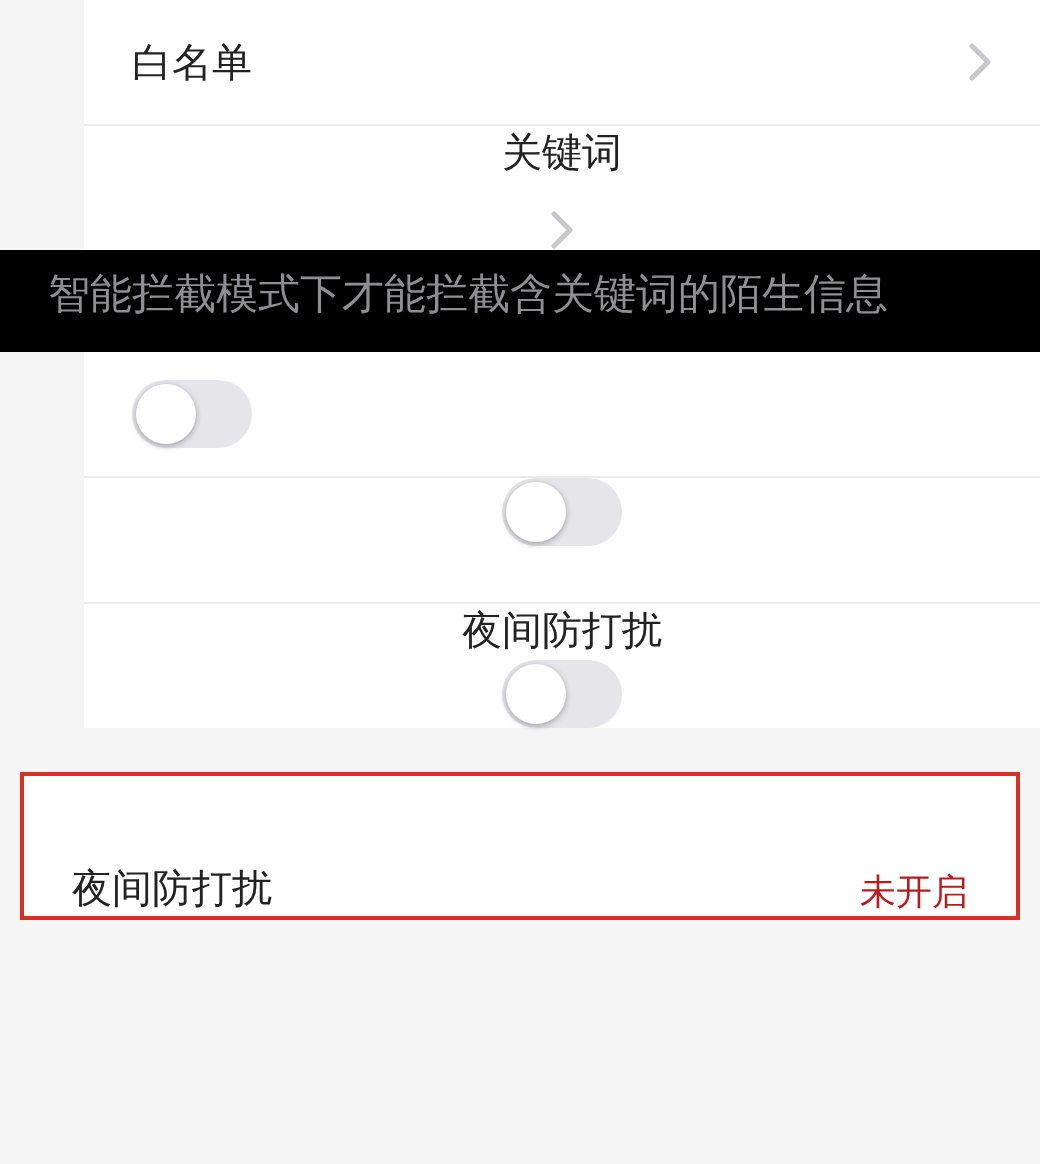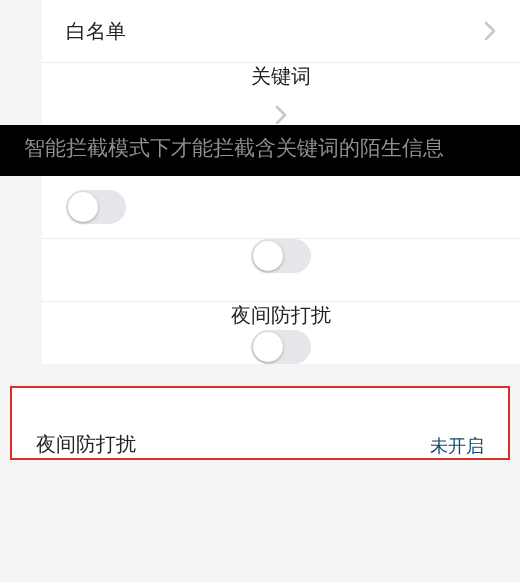--- a/index.html
+++ b/index.html
@@ -7,21 +7,21 @@
   .row{display:flex;align-items:center;justify-content:space-between;padding:0 24px;height:62px;}
   .row + .row{border-top:1px solid #ececec;flex-direction:column;}
   .label{font-size:20px;color:#222;}
   .chev{color:#c7c7cc;}
   .chev svg{display:block;}
   .hint{padding:8px 24px 14px;font-size:21px;color:#8e8e93;background:#000000;line-height:1.4;}
   .toggle{position:relative;width:60px;height:34px;border-radius:17px;background:#e5e5ea;flex:none;}
   .toggle .knob{position:absolute;top:2px;left:2px;width:30px;height:30px;border-radius:15px;background:#fff;box-shadow:0 1px 3px rgba(0,0,0,.3);}
   .toggle.on{background:#007aff;}
   .toggle.on .knob{left:auto;right:2px;}
-  .value-muted{font-size:18px;color:#0c4a6e;}
+  .value-muted{font-size:18px;color:#b91c1c;}
   .highlight-box{border:2px solid #d93025;margin:22px 10px 0;background:#fff;}
   .highlight-box .row{height:70px;align-items:flex-end;}
 </style>
 </head>
 <body>
 
 <div class="group">
   <div class="row">
     <span class="label">白名单</span>
     <span class="chev">

